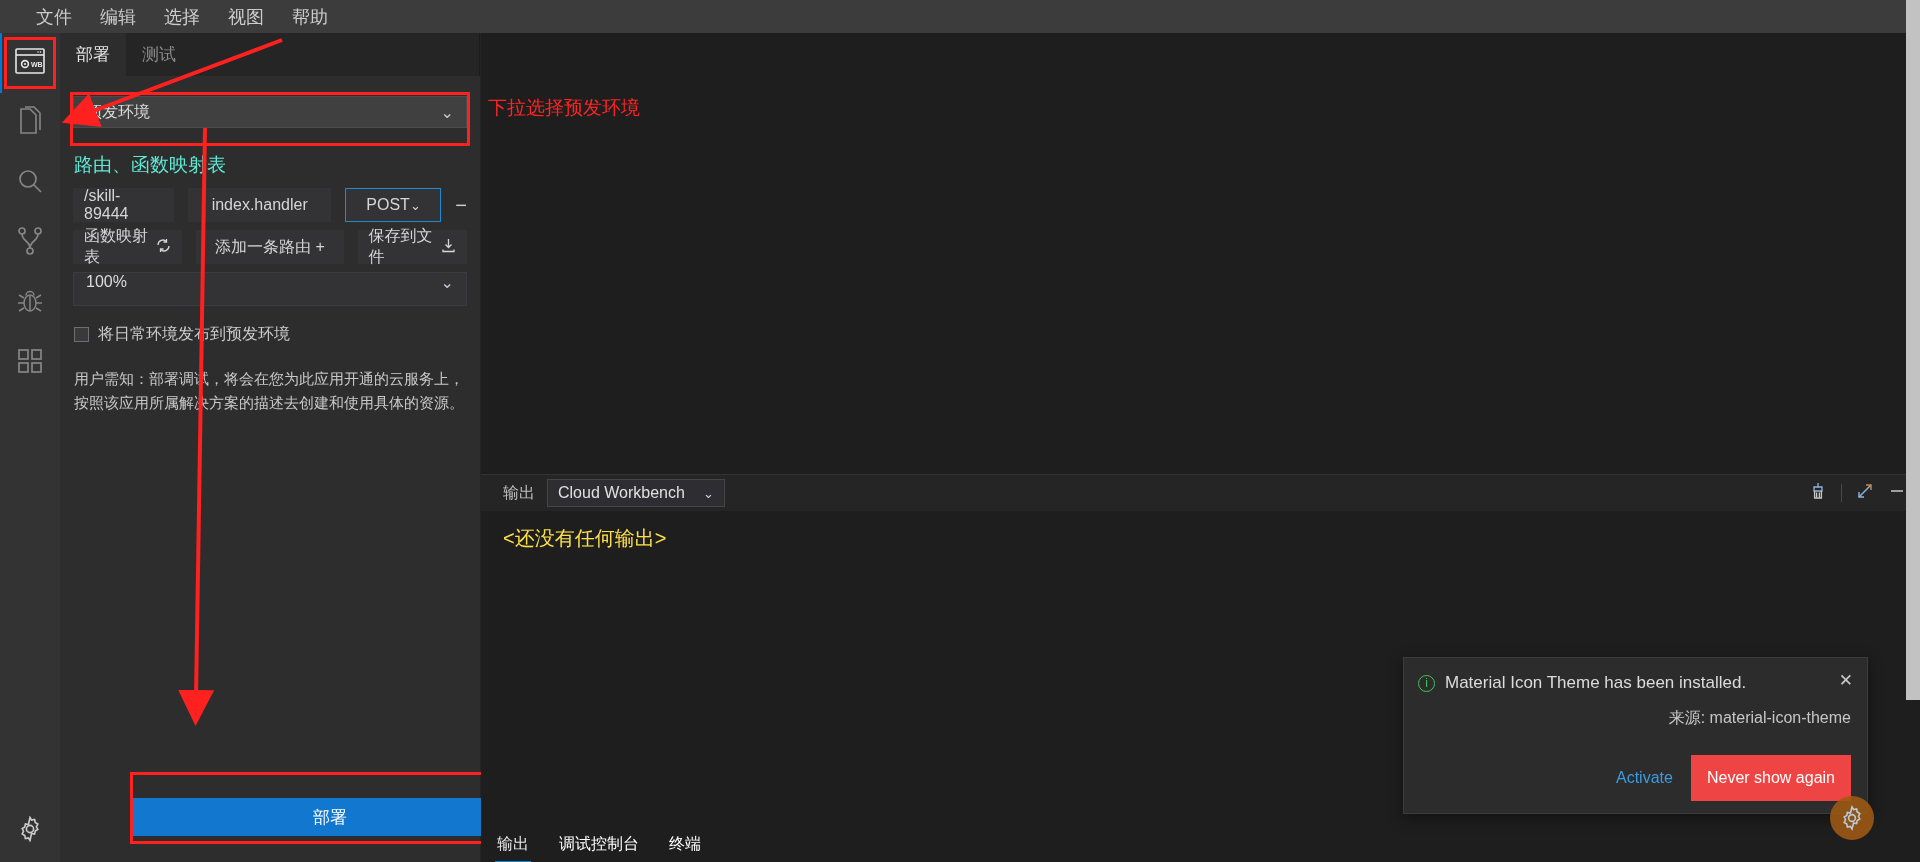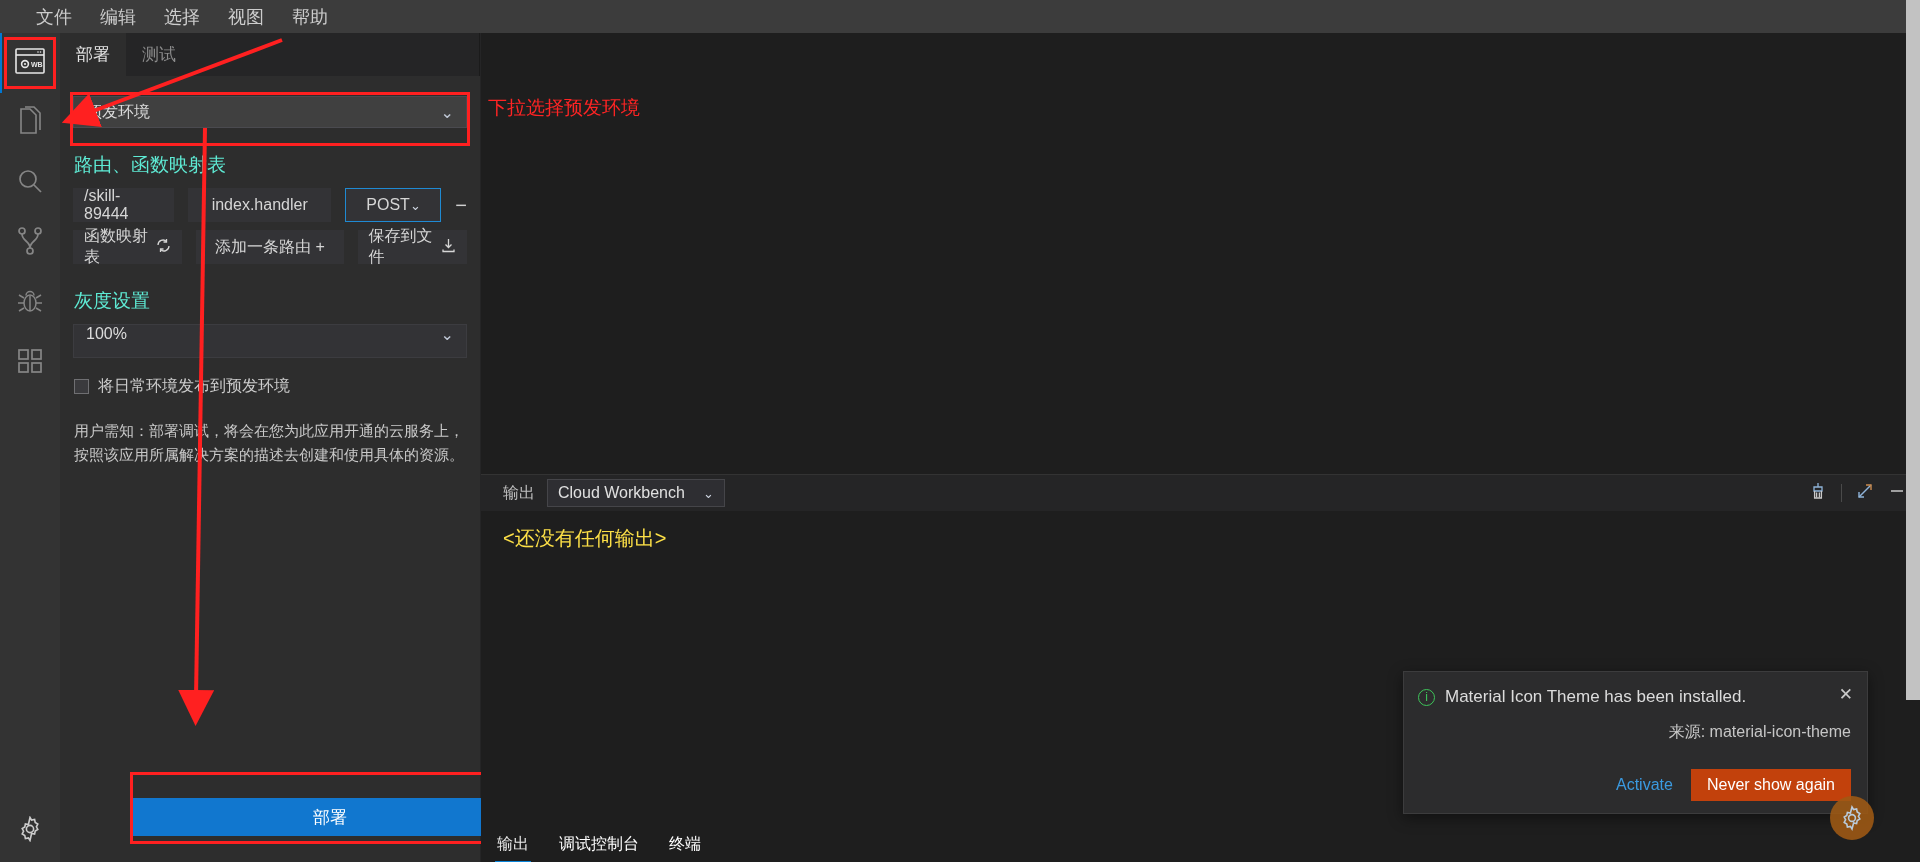--- a/index.html
+++ b/index.html
@@ -148,21 +148,21 @@
   .toast-row1 { display: flex; align-items: flex-start; gap: 10px; }
   .info-ic {
     width: 17px; height: 17px; border: 1.6px solid #3ec55a; border-radius: 50%; color: #3ec55a;
     font-size: 12px; display: flex; align-items: center; justify-content: center; flex: 0 0 auto; margin-top: 3px;
   }
   .toast-msg { color: #dcdcdc; font-size: 17px; line-height: 1.3; }
   .toast-src { color: #c6c6c6; font-size: 16px; margin: 14px 0 12px 27px; text-align: right; }
   .toast-close { position: absolute; right: 14px; top: 12px; color: #c9c9c9; font-size: 17px; }
   .toast-actions { display: flex; justify-content: flex-end; align-items: center; gap: 18px; margin-top: 26px; }
   .link-btn { color: #3b9ae0; font-size: 16px; }
-  .prim-btn { background: #c2410c; color: #fff; font-size: 16px; padding: 7px 16px; text-align: right; }
+  .prim-btn { background: #ef4444; color: #fff; font-size: 16px; padding: 14px 16px; text-align: right; }
 
   .gear-badge {
     position: absolute; right: 46px; bottom: 22px; width: 44px; height: 44px; border-radius: 50%;
     background: #a05a14; opacity: .88; display: flex; align-items: center; justify-content: center;
     color: #cfe3f5;
   }
 
   
   .anno-box-env {
     position: absolute; left: 70px; top: 92px; width: 400px; height: 54px;
@@ -309,21 +309,20 @@
           <span>保存到文件</span>
           <span>
             <svg width="15" height="15" viewBox="0 0 15 15" fill="none" stroke="#d6d6d6" stroke-width="1.3">
               <path d="M7.5 1v8M4.5 6.5l3 3 3-3"></path>
                 <path d="M2 11.5v2h11v-2"></path>
             </svg>
           </span>
         </div>
       </div>
 
-      <div class="sec-title">灰度设置</div>
       <div class="gray-select">
         <span>100%</span>
         <span class="chev">⌄</span>
       </div>
 
       <div class="checkrow">
         <div class="cbox"></div>
         <span>将日常环境发布到预发环境</span>
       </div>
 

